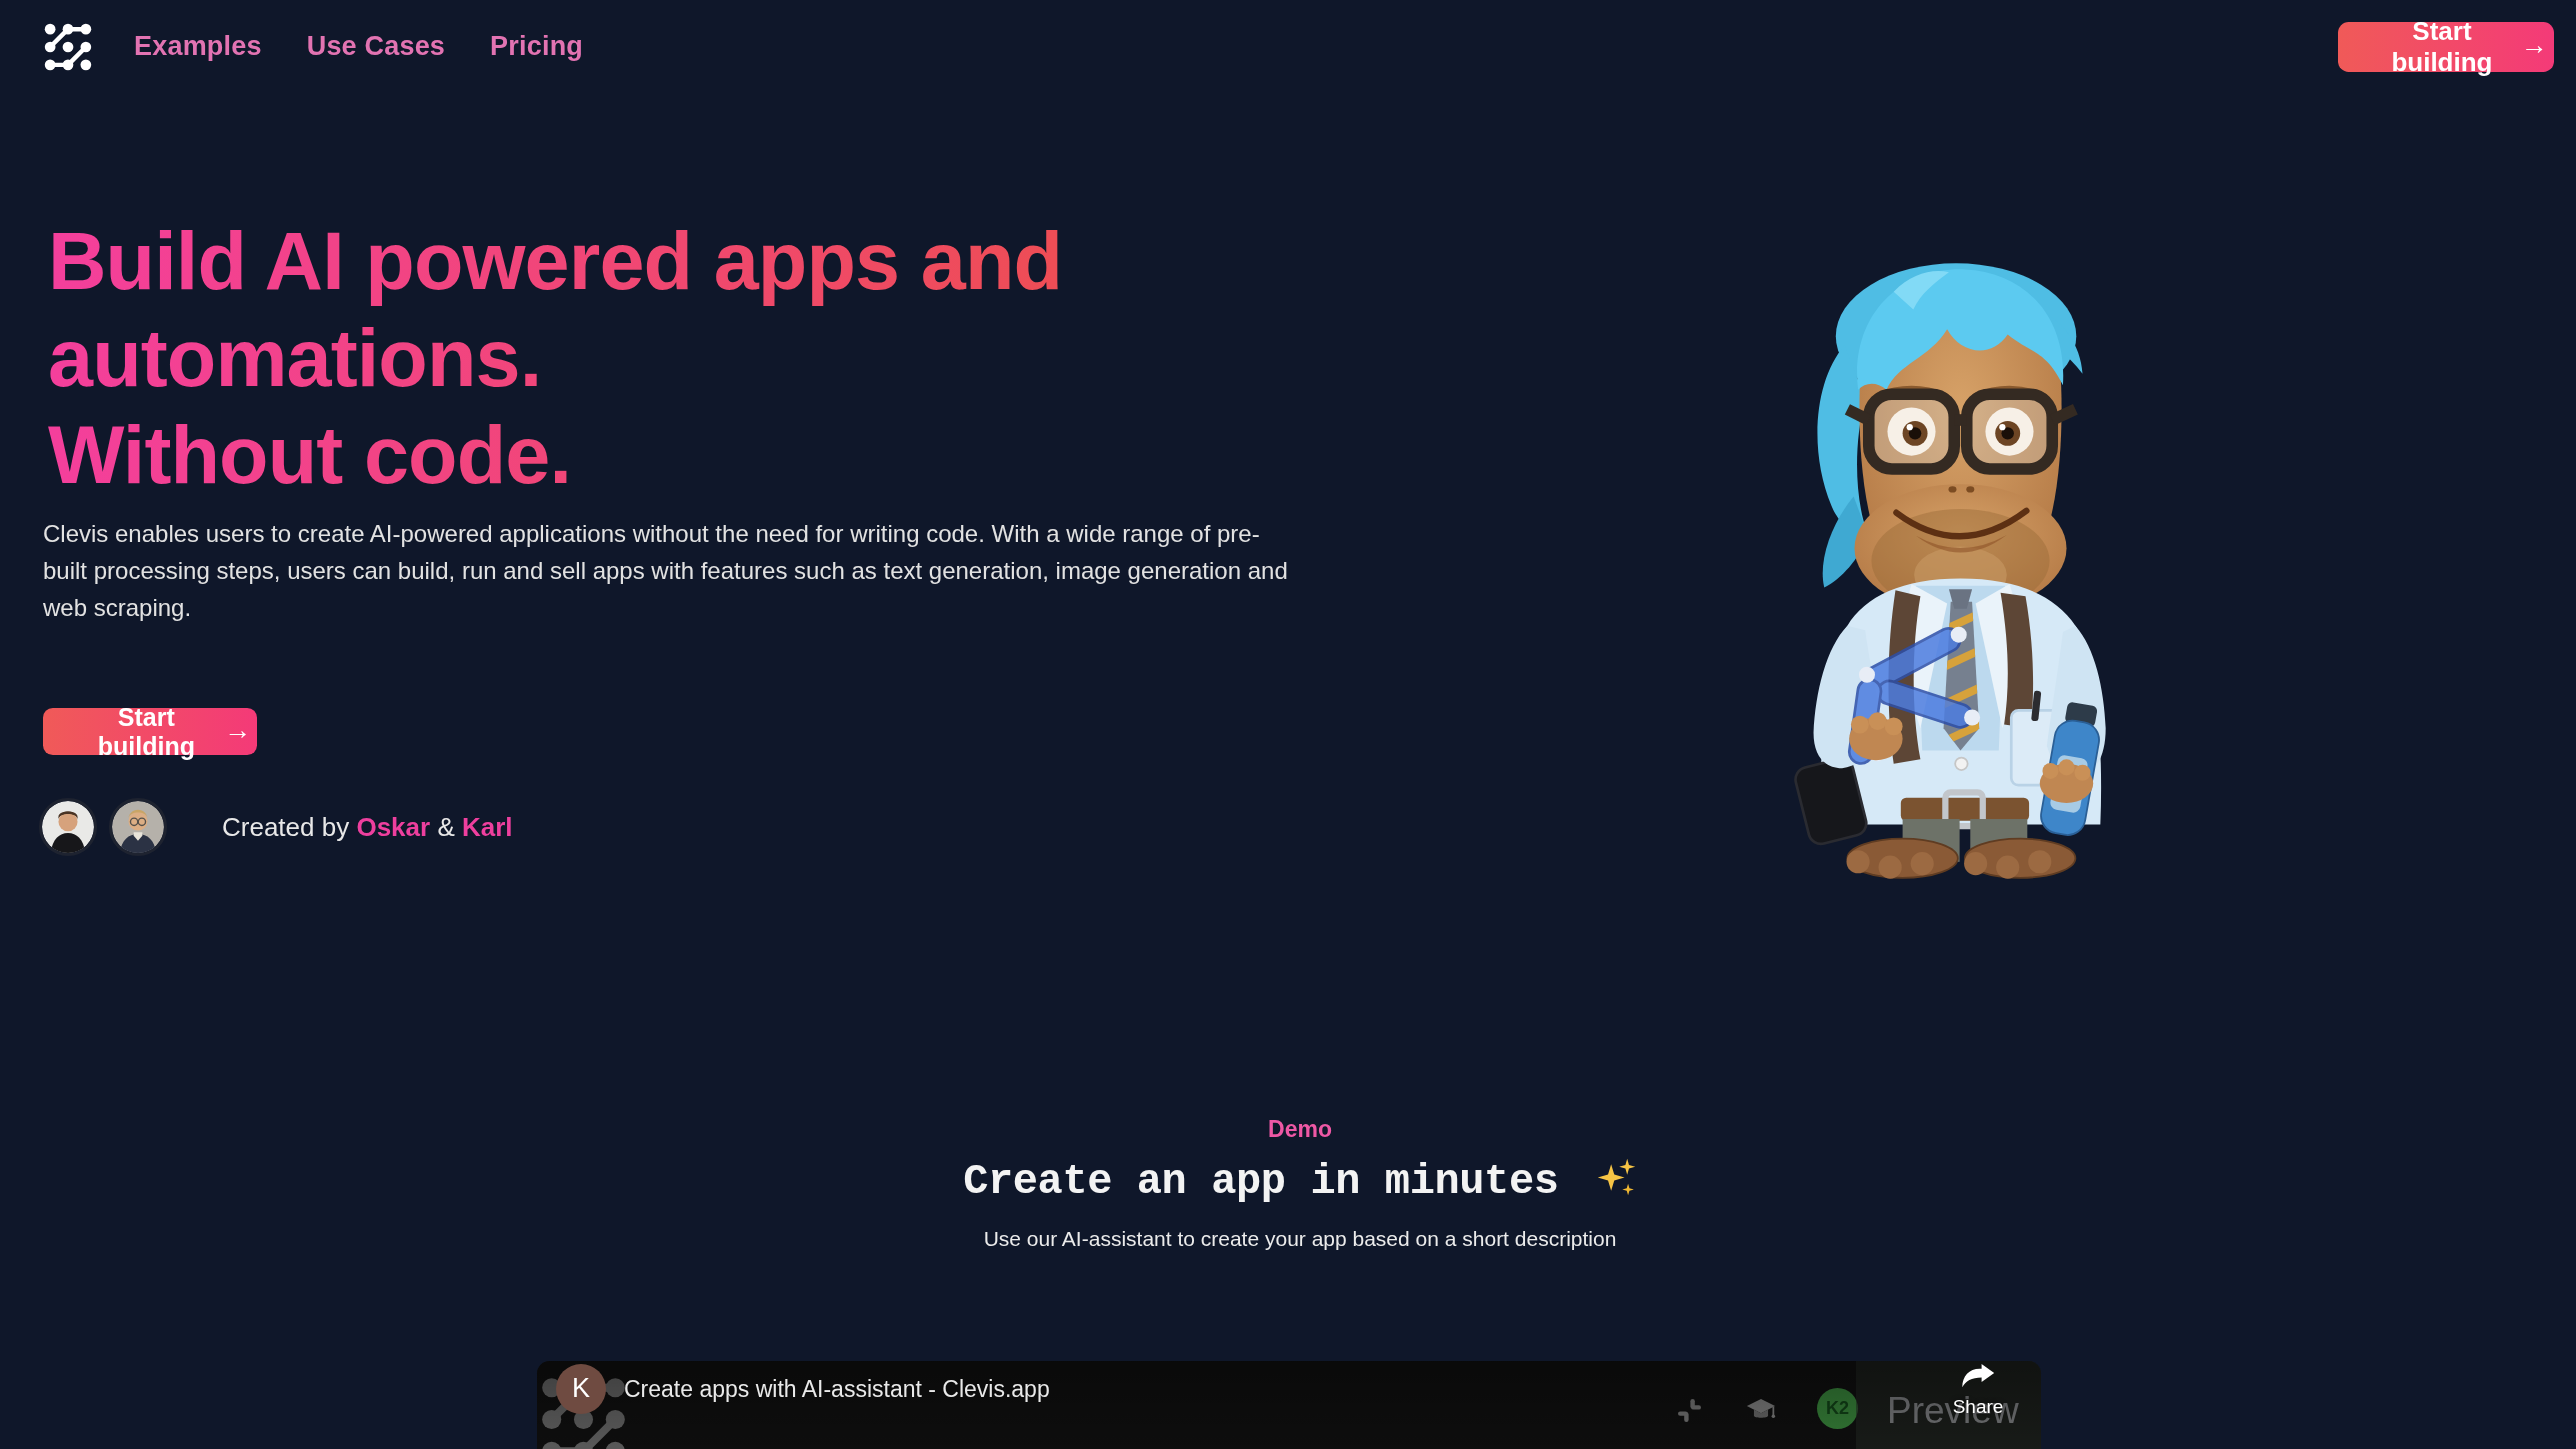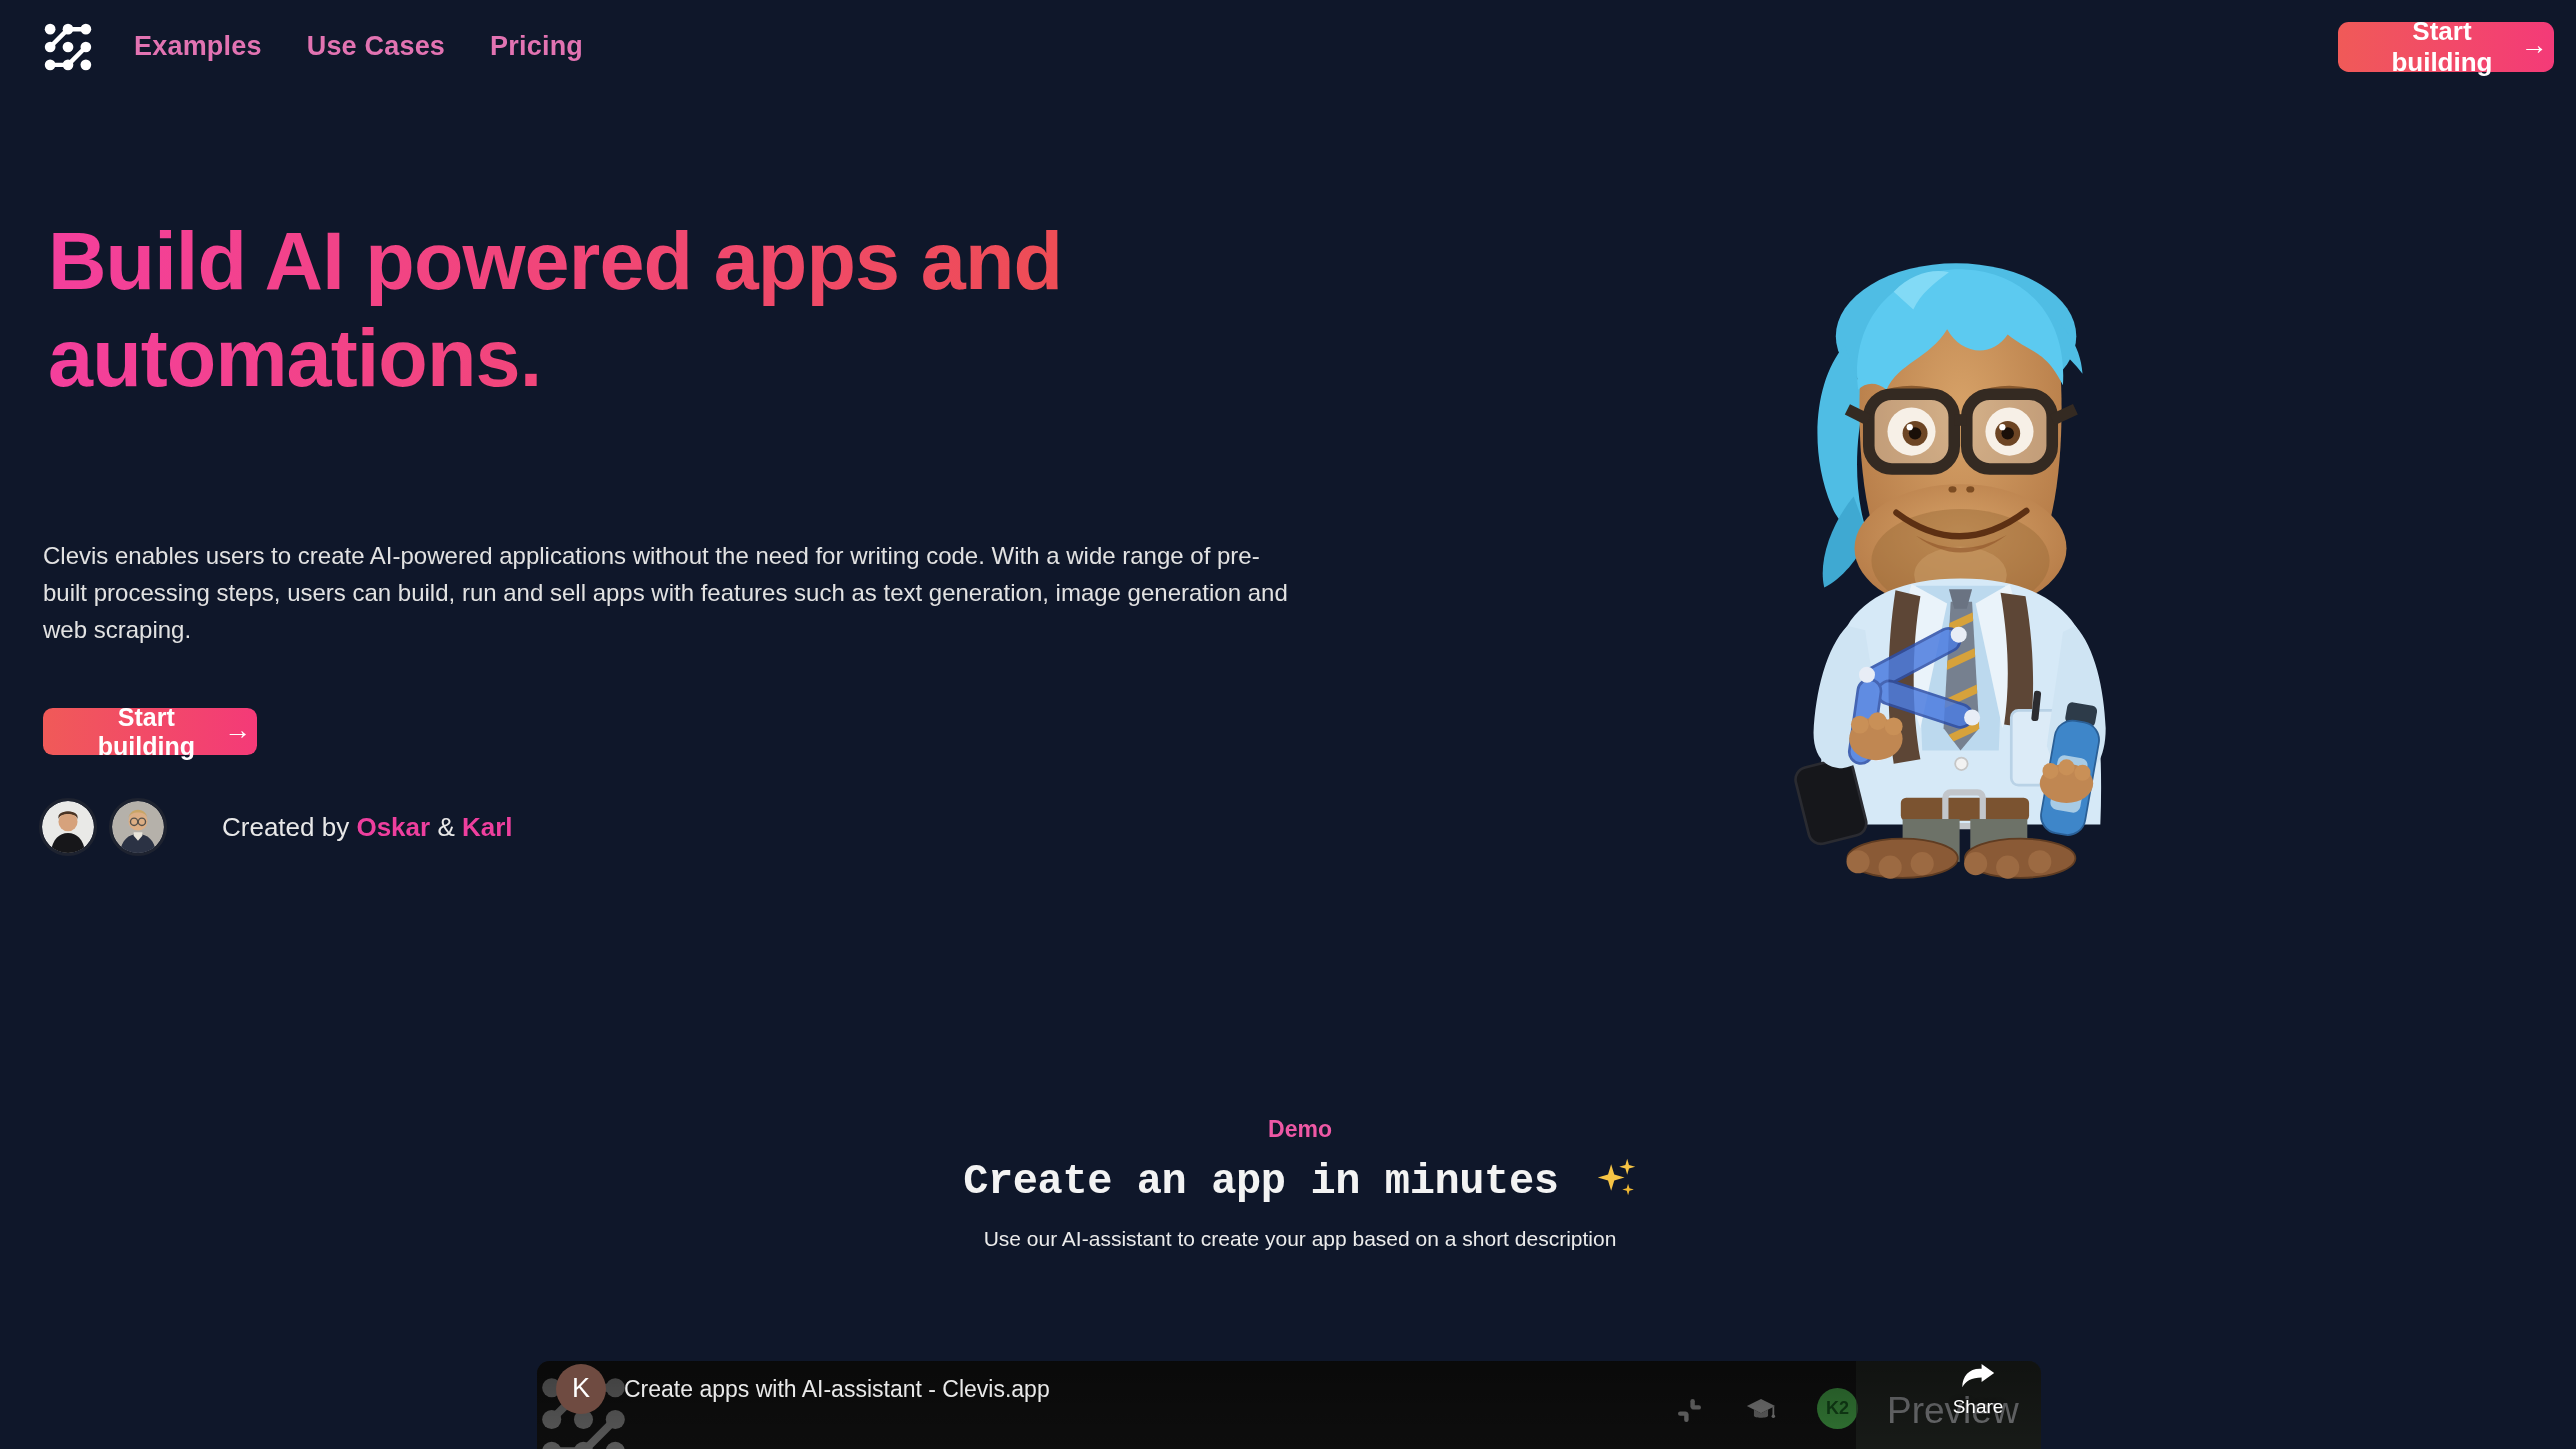--- a/index.html
+++ b/index.html
@@ -18,21 +18,21 @@
        font-family:"Liberation Sans",sans-serif;padding-left:40px;}
   .nav .btn{margin-left:auto;width:216px;height:50px;font-size:26px;}
   .btn .arrow{font-weight:400;font-size:27px;line-height:1;position:relative;top:-0.9px;}
 
   
   .hero-heading{position:absolute;left:48px;top:213px;margin:0;
        font-size:81px;line-height:97px;font-weight:700;letter-spacing:-0.9px;
        background:linear-gradient(90deg,#f43f9c 0%,#ee4d55 100%);
        -webkit-background-clip:text;background-clip:text;color:transparent;width:fit-content;}
   .hero-heading span{display:block;}
-  .hero-desc{position:absolute;left:43px;top:537px;width:1252px;margin:0;
+  .hero-desc{position:absolute;left:43px;top:515px;width:1252px;margin:0;
        color:#e2e2e2;font-size:24px;line-height:37px;font-weight:400;}
   .hero-cta{position:absolute;left:43px;top:708px;width:214px;height:47px;font-size:25px;border-radius:9.8px;}
   .creators{position:absolute;left:39px;top:798px;display:flex;align-items:center;gap:21px;}
   .avatar{width:52px;height:52px;border-radius:50%;border:3.6px solid #1e2330;overflow:hidden;flex:0 0 auto;}
   .avatar + .avatar{margin-left:-9px;}
   .creators-text{margin-left:34px;font-size:26px;color:#e8e8e8;}
   .creators-text .nm{color:#ee3f9e;font-weight:700;cursor:pointer;}
 
   
   .mascot{position:absolute;left:1769px;top:229px;width:383px;height:651px;}
@@ -97,20 +97,21 @@
     </div>
     <button class="btn">
       <span>Start building</span>
       <span class="arrow">→</span>
     </button>
   </div>
 
   <h1 class="hero-heading">
     <span>Build AI powered apps and</span>
     <span>automations.</span>
+    <span>Without code.</span>
   </h1>
 
   <p class="hero-desc">Clevis enables users to create AI-powered applications without the need for writing code. With a wide range of pre-built processing steps, users can build, run and sell apps with features such as text generation, image generation and web scraping.</p>
 
   <button class="btn hero-cta">
     <span>Start building</span>
     <span class="arrow">→</span>
   </button>
 
   <div class="creators">

